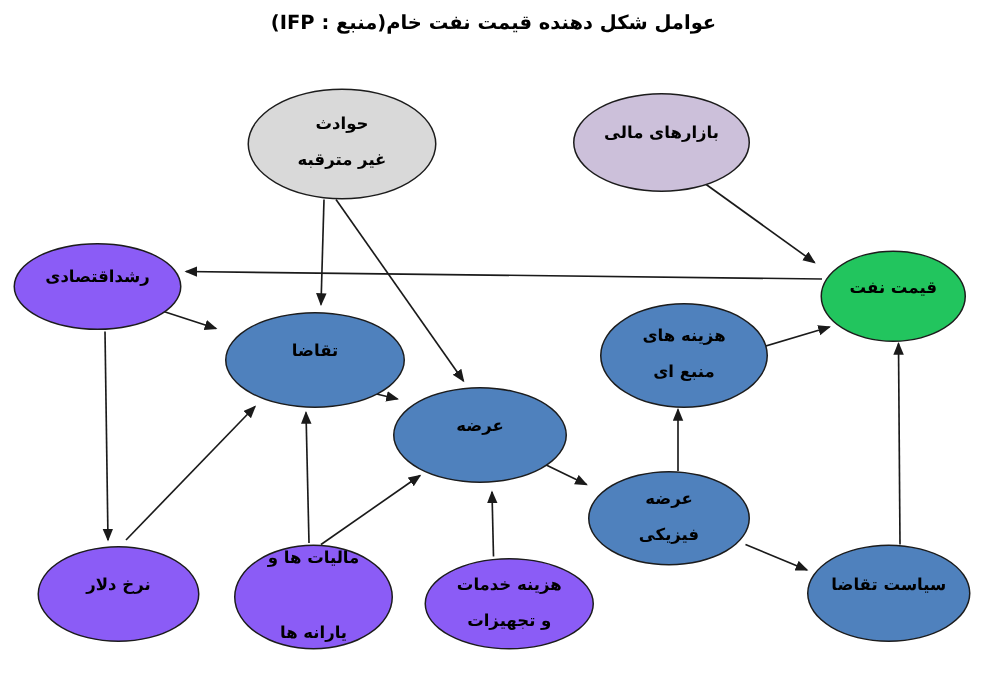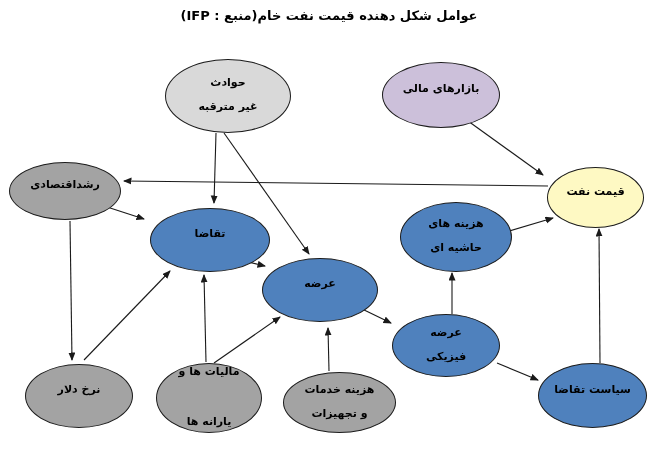--- a/index.html
+++ b/index.html
@@ -18,23 +18,23 @@
   .node{
     position:absolute;border:1.2px solid #1c1c1c;border-radius:50%;
     display:flex;flex-direction:column;align-items:center;justify-content:center;
     text-align:center;font-size:11px;font-weight:bold;color:#000;
     direction:rtl;line-height:1.25;box-sizing:border-box;
   }
   .node.one{padding-bottom:12px;}
   .node.two{gap:10px;padding-bottom:2px;}
   .fill-gray{background:#D9D9D9;}
   .fill-lavender{background:#CCC0DA;}
-  .fill-orange{background:#a3a3a3;}
+  .fill-orange{background:#8b5cf6;}
   .fill-blue{background:#4F81BD;}
-  .fill-yellow{background:#fef9c3;}
+  .fill-yellow{background:#22c55e;}
 </style>
 </head>
 <body>
 
 <div class="canvas">
 
   <div class="title">عوامل شکل دهنده قیمت نفت خام(منبع : IFP)</div>
 
   <svg class="edges" viewBox="0 0 658 459">
     <defs>
@@ -76,21 +76,21 @@
   <div class="node one fill-blue" style="left:150px;top:208px;width:120px;height:64px;text-align:right;">
     <span>تقاضا</span>
   </div>
 
   <div class="node one fill-blue" style="left:262px;top:258px;width:116px;height:64px;">
     <span>عرضه</span>
   </div>
 
   <div class="node two fill-blue" style="left:400px;top:202px;width:112px;height:70px;">
     <span>هزینه های</span>
-    <span>حاشیه ای</span>
+    <span>منبع ای</span>
   </div>
 
   <div class="node one fill-yellow" style="left:547px;top:167px;width:97px;height:61px;">
     <span>قیمت نفت</span>
   </div>
 
   <div class="node two fill-blue" style="left:392px;top:314px;width:108px;height:63px;">
     <span>عرضه</span>
     <span>فیزیکی</span>
   </div>

